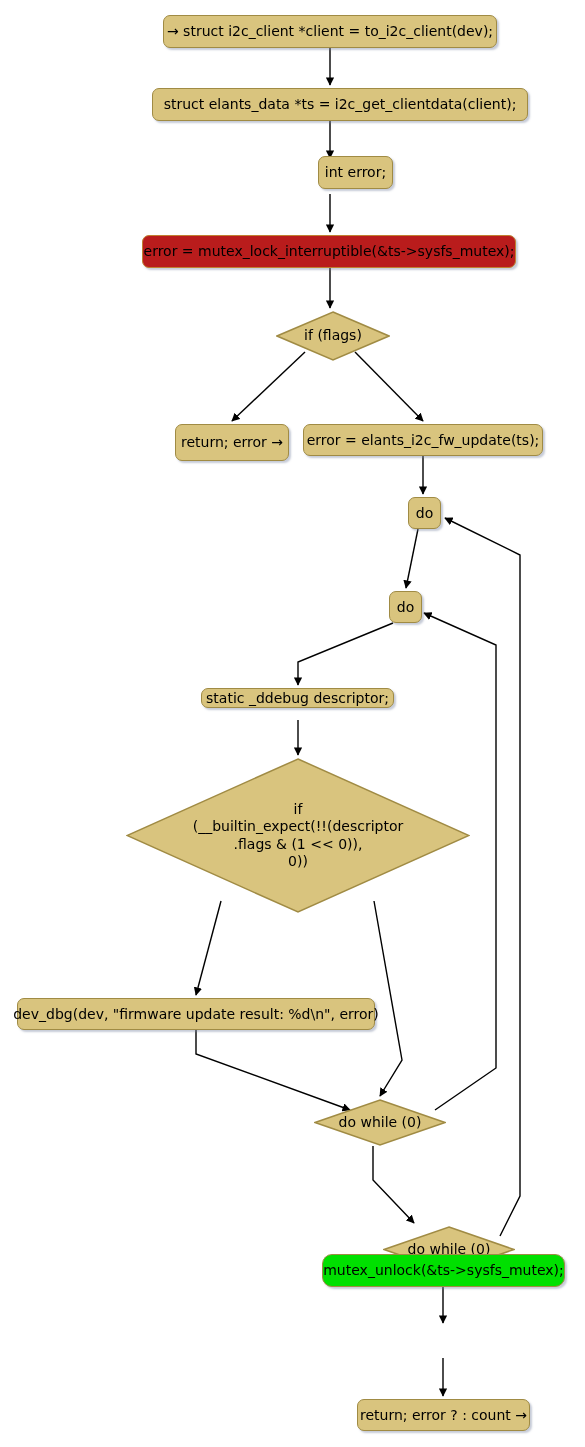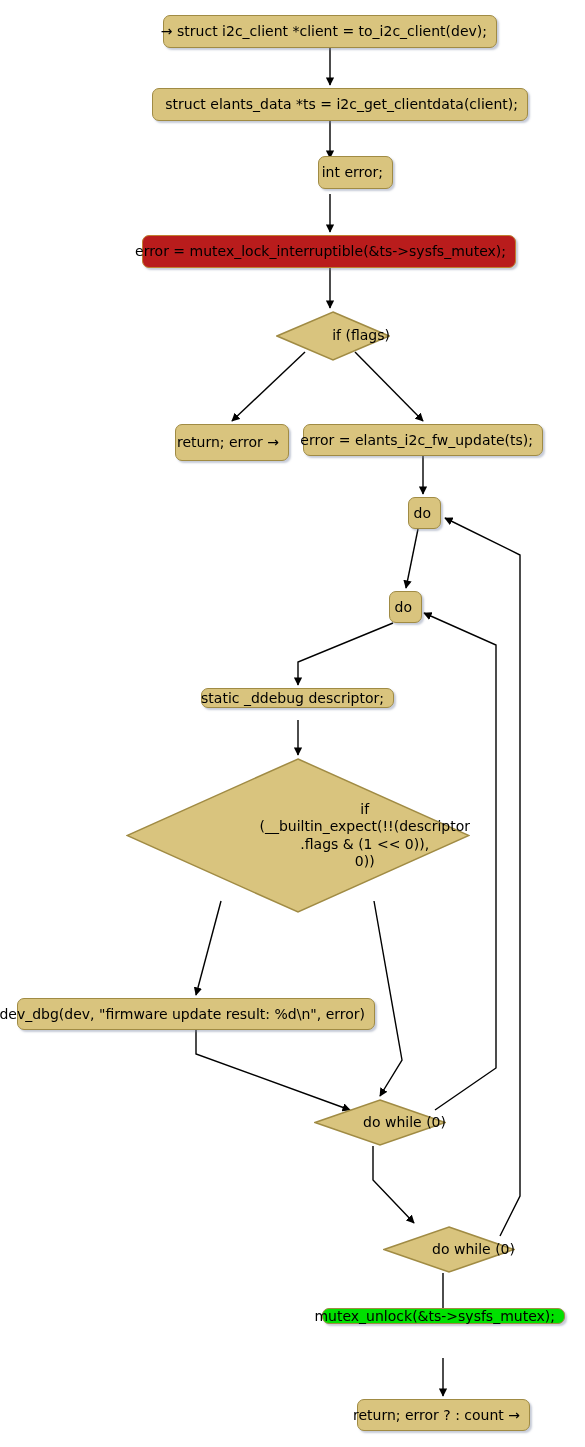--- a/index.html
+++ b/index.html
@@ -22,21 +22,21 @@
     left: 0;
     top: 0;
     width: 585px;
     height: 1447px;
   }
   .node {
     position: absolute;
     box-sizing: border-box;
     display: flex;
     align-items: center;
-    justify-content: flex-end;
+    justify-content: center;
     text-align: center;
     color: #000000;
     z-index: 3;
   }
   .node-rect {
     border: 1px solid #A08B44;
     border-radius: 7px;
     background: #D9C47E;
     box-shadow: 2px 2px 2px rgba(120,130,160,0.42);
     font-size: 14px;
@@ -170,21 +170,21 @@
     <span class="diamond-label">do while (0)</span>
   </div>
 
   <div class="node node-diamond" style="left:383px;top:1226px;width:132px;height:47px;">
     <svg class="diamond-shape" viewBox="0 0 132 47" preserveAspectRatio="none">
       <polygon points="66,1 131,23.5 66,46 1,23.5" fill="#D9C47E" stroke="#A08B44" stroke-width="1.5"></polygon>
     </svg>
     <span class="diamond-label">do while (0)</span>
   </div>
 
-  <div class="node node-rect accent-green" style="left:322px;top:1308px;width:243px;height:16px;">
+  <div class="node node-rect accent-green" style="left:322px;top:1254px;width:243px;height:33px;border-radius:10px;">
     <span>mutex_unlock(&amp;ts-&gt;sysfs_mutex);</span>
   </div>
 
   <div class="node node-rect" style="left:357px;top:1399px;width:173px;height:32px;">
     <span>return; error ? : count →</span>
   </div>
 
 </div>
 
 </body></html>

